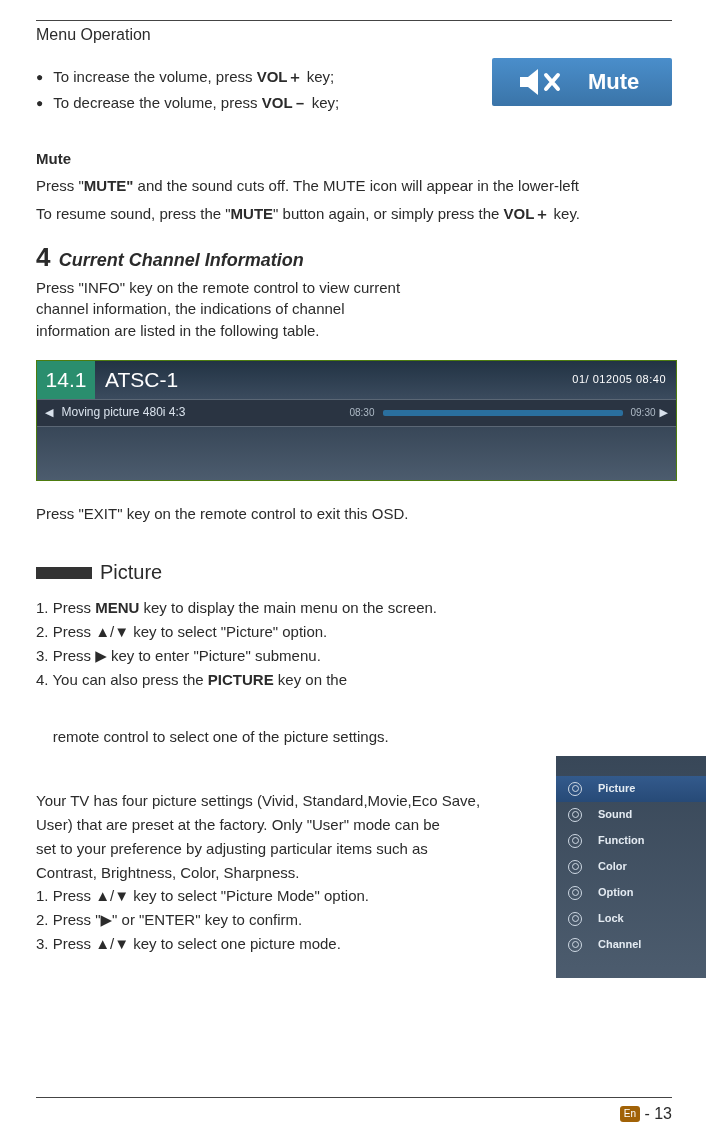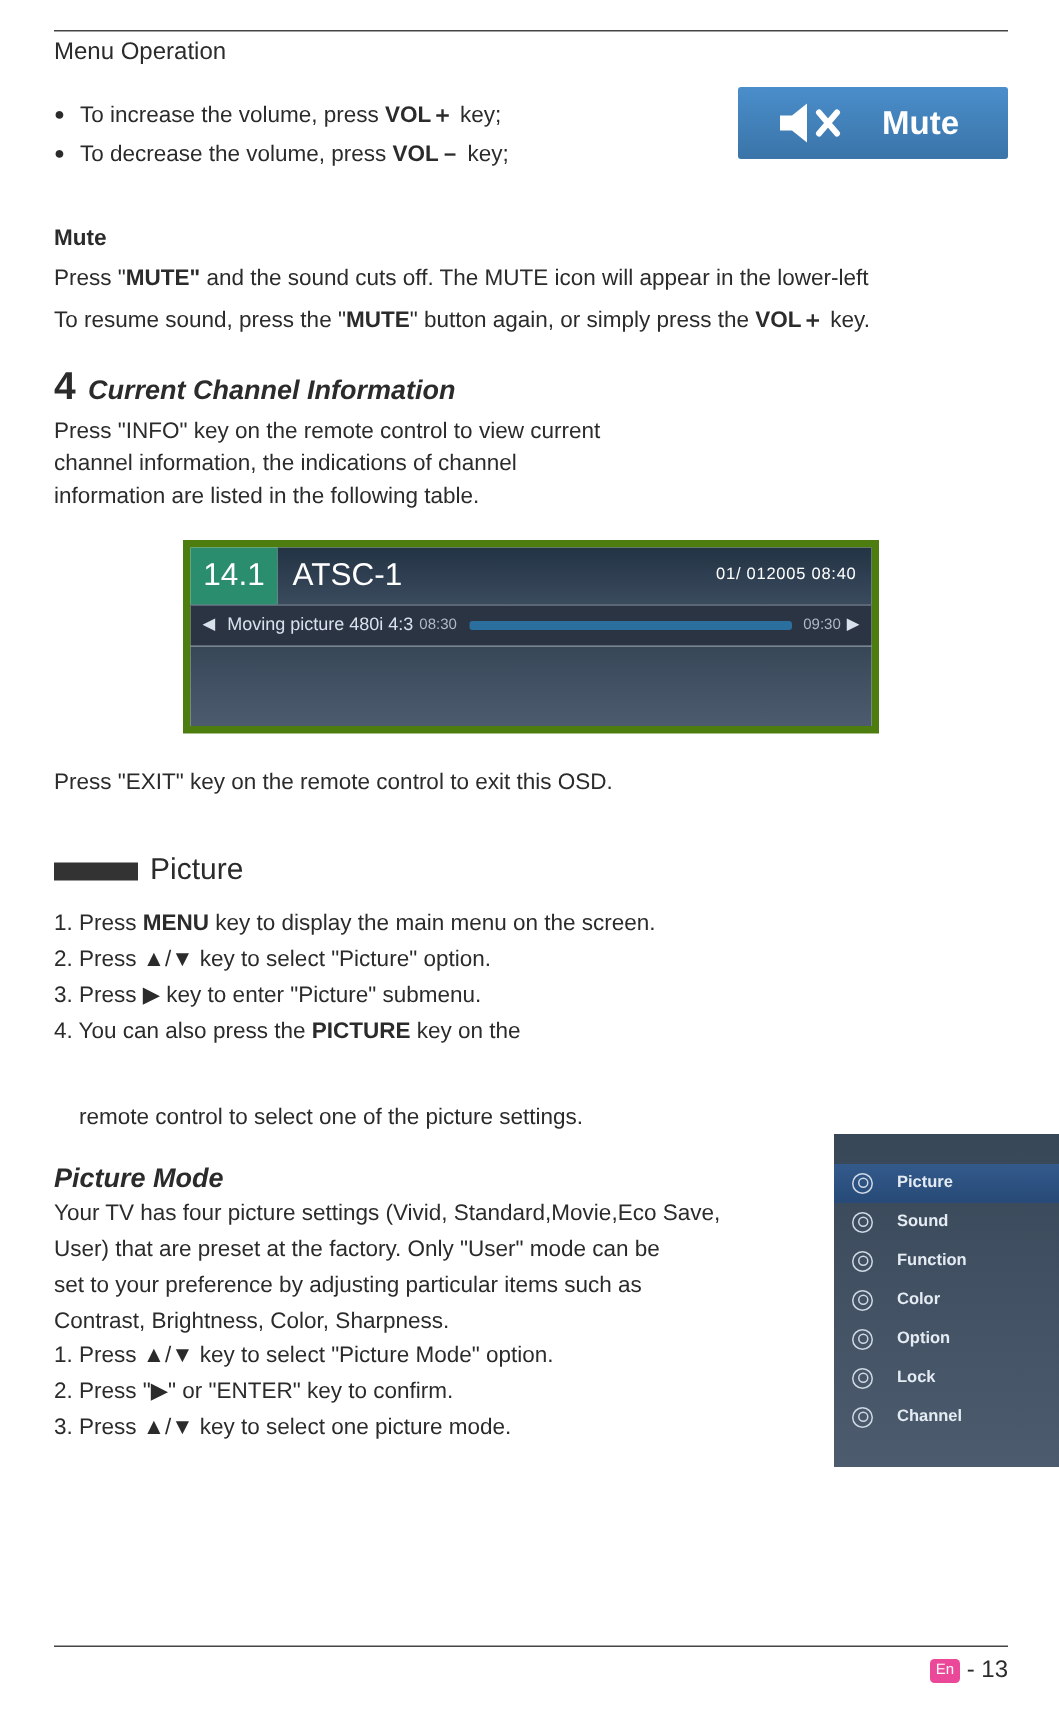--- a/index.html
+++ b/index.html
@@ -49,25 +49,25 @@
     font-weight: bold;
     margin-left: 18px;
   }
   .section-gap { margin-top: 34px; }
   .para { margin-bottom: 6px; }
   .bold { font-weight: bold; }
   .bignum {
     font-size: 26px; font-weight: bold; margin-right: 4px;
     display: inline-block;
   }
-  .italic-head { font-style: italic; font-weight: bold; font-size: 18px; }
+  .italic-head { font-style: italic; font-weight: bold; font-size: 18px; text-align: right; }
   .info-osd {
     margin: 18px auto 0;
-    width: 464px;
-    border: 5px solid #4d7c0f;
+    width: 641px;
+    border: 1px solid #4d7c0f;
   }
   .osd-title {
     display: flex;
     color: #fff;
   }
   .osd-chnum {
     background: #2a8e6e;
     width: 58px;
     font-size: 21px;
     text-align: center;
@@ -142,21 +142,21 @@
     position: absolute;
     bottom: 18px;
     left: 36px; right: 34px;
     border-top: 1px solid #444;
     text-align: right;
     padding-top: 4px;
     font-size: 16px;
   }
   .footer .en {
     display: inline-block;
-    background: #ec4899;
+    background: #a16207;
     color: #fff;
     font-size: 10px;
     padding: 1px 4px;
     border-radius: 3px;
     vertical-align: 2px;
   }
 </style>
 </head>
 <body>
 

